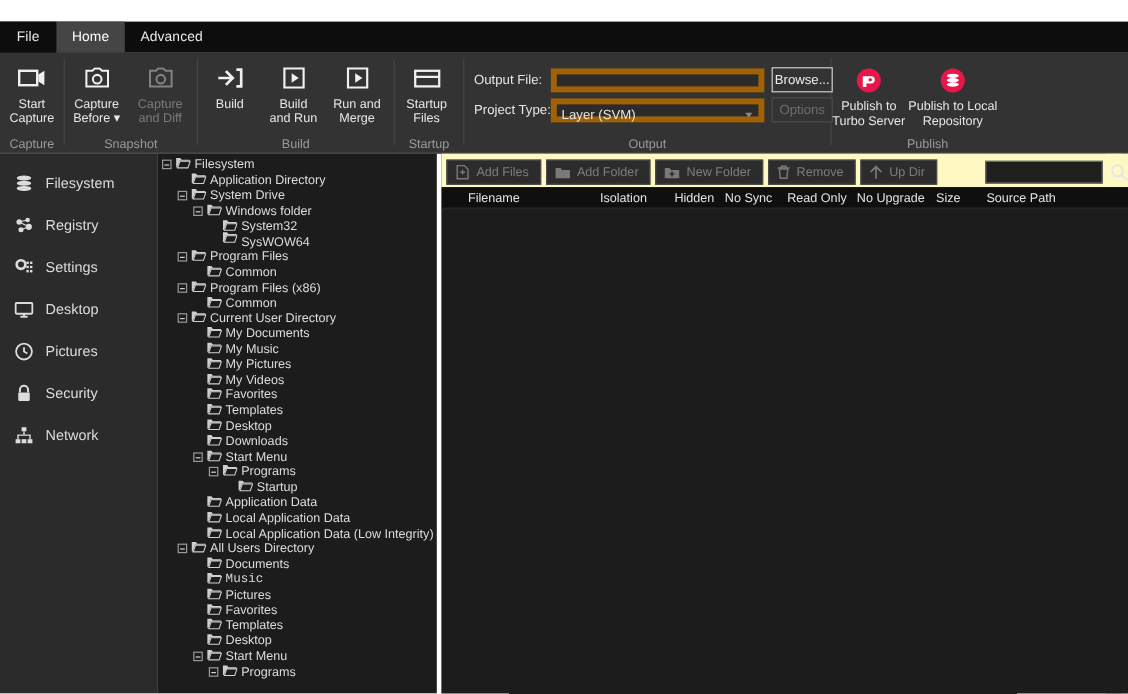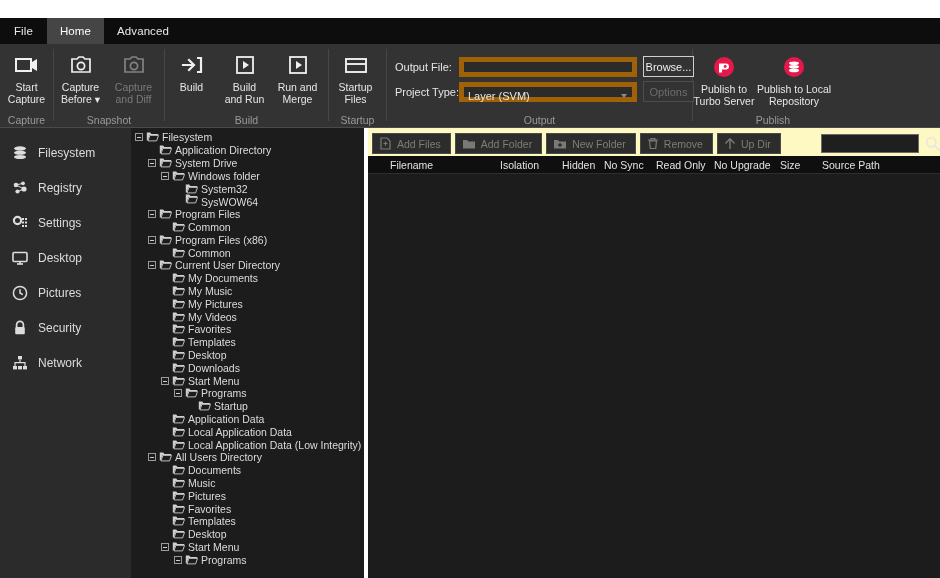--- a/index.html
+++ b/index.html
@@ -645,21 +645,21 @@
           <span class="tlbl">All Users Directory</span>
         </div>
         <div class="tnode" style="padding-left: 26px;">
           <span class="tspace"></span>
           <span class="fold"><svg width="13" height="11" viewBox="0 0 13 11">
               <path d="M0.8 1.6 L4.2 1.6 L5.4 3.1 L12.2 3.1 L12.2 4 L3.6 4 L1.6 9.6 L0.8 9.6 Z" fill="#cfcfcf"></path>
               <path d="M3.9 4.4 L12.5 4.4 L10.6 9.9 L2 9.9 Z" fill="none" stroke="#cfcfcf" stroke-width="0.9"></path>
             </svg></span>
           <span class="tlbl">Documents</span>
         </div>
-        <div class="tnode" style="padding-left: 26px;">
+        <div class="tnode" style="padding-left: 26px; font-family: Liberation Mono, monospace;">
           <span class="tspace"></span>
           <span class="fold"><svg width="13" height="11" viewBox="0 0 13 11">
               <path d="M0.8 1.6 L4.2 1.6 L5.4 3.1 L12.2 3.1 L12.2 4 L3.6 4 L1.6 9.6 L0.8 9.6 Z" fill="#cfcfcf"></path>
               <path d="M3.9 4.4 L12.5 4.4 L10.6 9.9 L2 9.9 Z" fill="none" stroke="#cfcfcf" stroke-width="0.9"></path>
             </svg></span>
           <span class="tlbl">Music</span>
         </div>
         <div class="tnode" style="padding-left: 26px;">
           <span class="tspace"></span>
           <span class="fold"><svg width="13" height="11" viewBox="0 0 13 11">

